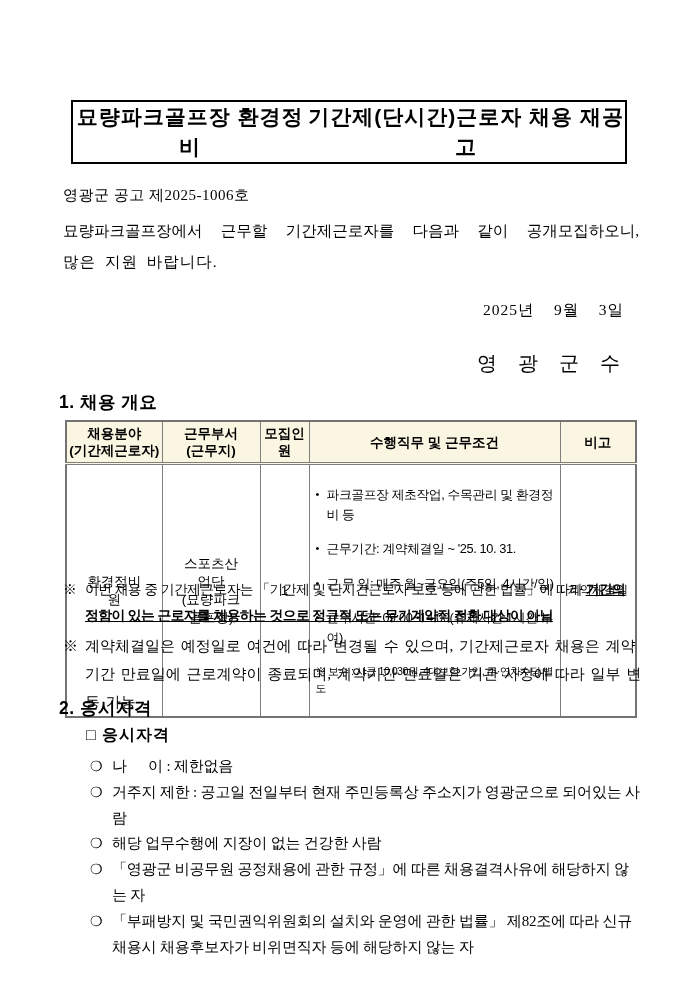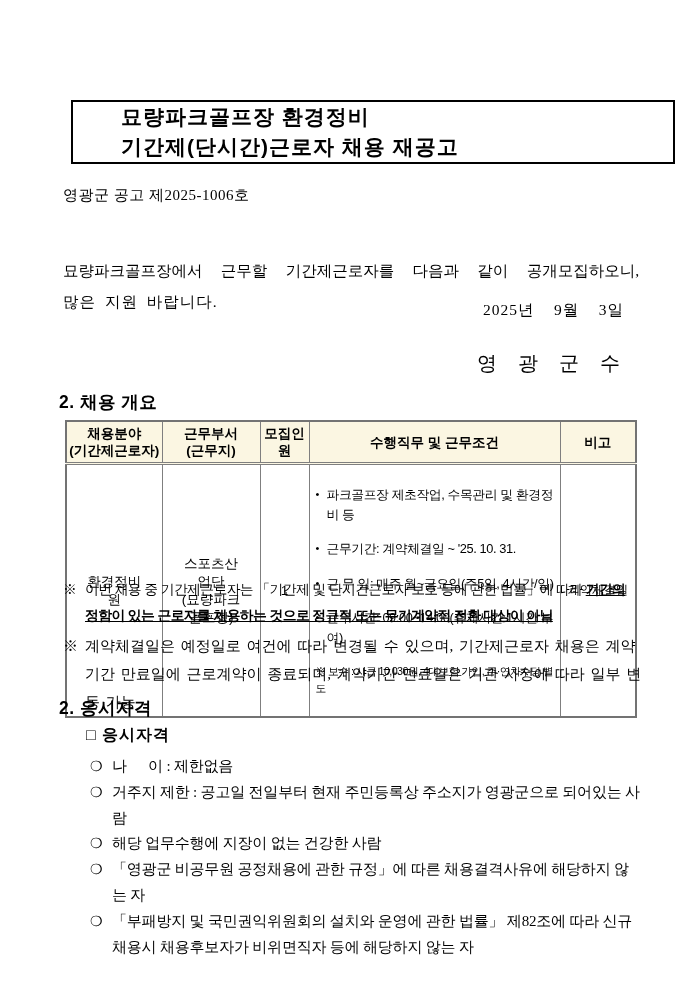--- a/index.html
+++ b/index.html
@@ -9,29 +9,28 @@
     margin:0 auto;
     background:#ffffff;
     color:#000000;
     font-family:"Liberation Serif", serif;
     overflow:hidden;
   }
   
   .title-box{
     position:absolute;top:100px;left:71px;width:552px;height:60px;
     border:2px solid #000000;
-    display:flex;flex-direction:column;justify-content:center;align-items:flex-start;
+    display:flex;flex-direction:row;justify-content:center;align-items:flex-end;
     font-family:"Liberation Sans", sans-serif;
     font-weight:bold;font-size:21px;line-height:30px;letter-spacing:1px;
     text-align:center;
-    padding-left:48px;
   }
   
   .notice-no{position:absolute;top:186px;left:63px;font-size:15px;letter-spacing:.5px;}
-  .intro{position:absolute;top:215px;left:63px;width:576px;font-size:15.5px;line-height:31px;margin-top:40px;}
+  .intro{position:absolute;top:215px;left:63px;width:576px;font-size:15.5px;line-height:31px;}
   .intro-line1{text-align:justify;text-align-last:justify;word-spacing:4px;}
   .intro-line2{text-align:left;word-spacing:4px;letter-spacing:1px;}
   .date-line{position:absolute;top:300px;right:76px;font-size:15.5px;white-space:pre;letter-spacing:1px;}
   .signature{position:absolute;top:350px;right:72px;font-size:20px;font-weight:500;white-space:pre;letter-spacing:8px;}
   
   .sec-heading{
     position:absolute;left:59px;
     font-family:"Liberation Sans", sans-serif;font-weight:bold;font-size:17.5px;letter-spacing:.5px;
   }
   .sec1{top:390px;}
@@ -101,21 +100,21 @@
 
   <div class="notice-no">영광군 공고 제2025-1006호</div>
   <div class="intro">
     <div class="intro-line1">묘량파크골프장에서 근무할 기간제근로자를 다음과 같이 공개모집하오니,</div>
     <div class="intro-line2">많은 지원 바랍니다.</div>
   </div>
 
   <div class="date-line">2025년    9월    3일</div>
   <div class="signature">영 광 군 수</div>
 
-  <div class="sec-heading sec1">2. 채용 개요</div>
+  <div class="sec-heading sec1">1. 채용 개요</div>
 
   <table class="recruit-table">
     <colgroup>
         <col class="c1">
         <col class="c2">
         <col class="c3">
         <col class="c4">
         <col class="c5">
       </colgroup>
     <thead>

